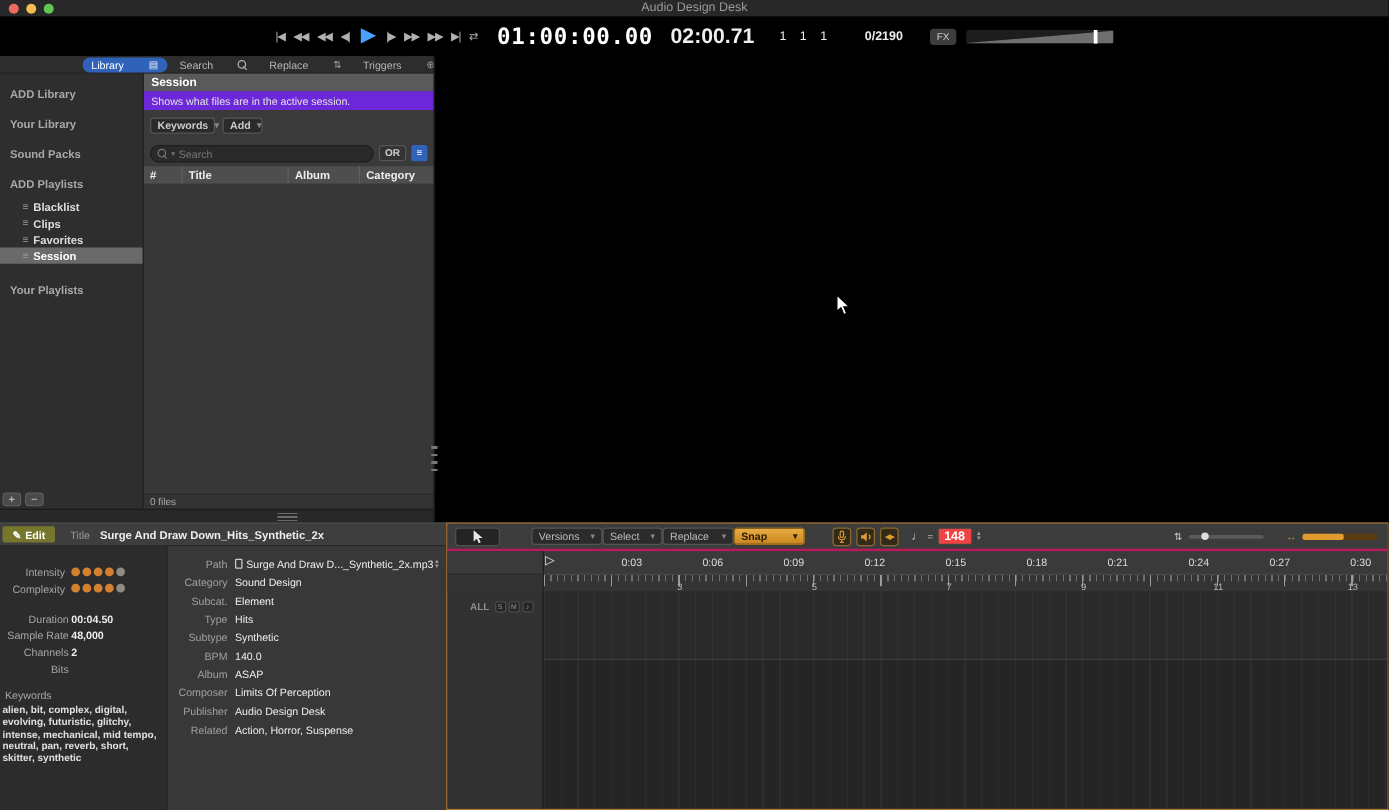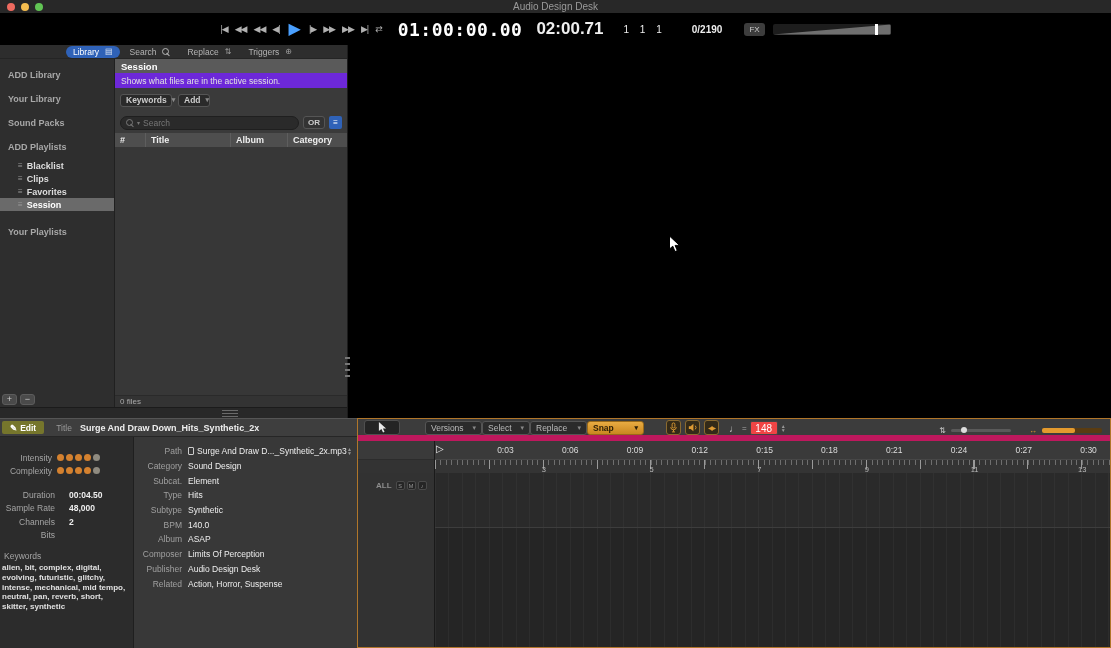--- a/index.html
+++ b/index.html
@@ -30,21 +30,21 @@
        border-radius:2px;overflow:hidden}
   #vol .wedge{position:absolute;inset:0;background:#6f6f6f;
               clip-path:polygon(0 100%,100% 10%,100% 100%)}
   #vol .marker{position:absolute;top:0;bottom:0;width:3px;background:#fff;left:87%}
 
   
   #library{position:absolute;top:45px;left:0;width:347px;height:373px;background:#2e2e2e;
            display:flex;flex-direction:column}
   #libtabs{height:14px;background:#2d2d2d;display:flex;align-items:center;gap:3px;
            padding-left:66px;border-bottom:1px solid #242424}
-  .tab{display:flex;align-items:center;gap:6px;padding:1px 7px;border-radius:7px;
+  .tab{display:flex;align-items:center;gap:20px;padding:1px 7px;border-radius:7px;
        color:#b5b5b5;font-size:8.5px}
   .tab.active{background:#2f62b8;color:#fff}
   .tab .ticon{font-size:8px;color:inherit;opacity:.85}
   .mag{position:relative;width:8px;height:8px;display:inline-block}
   .mag::before{content:"";position:absolute;width:5px;height:5px;border:1px solid currentColor;
                border-radius:50%;left:0;top:0}
   .mag::after{content:"";position:absolute;width:4px;height:1px;background:currentColor;
               transform:rotate(45deg);left:4px;top:6px}
   #libmain{flex:1;display:flex;min-height:0}
   #libnav{width:115px;background:#2e2e2e;border-right:1px solid #202020;position:relative}
@@ -111,56 +111,56 @@
   #info-cols{flex:1;display:flex;min-height:0}
   #info-left{width:133px;position:relative}
   .dotrow{display:flex;align-items:center;height:13px}
   .dotrow .l{width:52px;text-align:right;color:#a5a5a5;font-size:8.5px}
   .dots{display:flex;gap:2px;margin-left:5px}
   .dot{width:7px;height:7px;border-radius:50%}
   .dot.on{background:#d4812f}
   .dot.off{background:#8f8b80}
   .statrow{display:flex;align-items:center;height:13.5px}
   .statrow .l{width:55px;text-align:right;color:#a5a5a5;font-size:8.5px}
-  .statrow .v{margin-left:14px;color:#eee;font-weight:bold;font-size:8.5px}
+  .statrow .v{margin-left:2px;color:#eee;font-weight:bold;font-size:8.5px}
   #kwlabel{margin:9px 0 2px 4px;color:#a5a5a5;font-size:8.5px}
   #kwtext{margin-left:2px;width:128px;color:#e0e0e0;font-weight:bold;font-size:8px;
           line-height:1.22}
   #info-right{flex:1;background:#383838;border-left:1px solid #1f1f1f;padding-top:7px;
               position:relative}
   .frow{display:flex;align-items:center;height:14.7px}
   .frow .l{width:48px;text-align:right;color:#a0a0a0;font-size:8.5px}
   .frow .v{margin-left:6px;color:#eee;font-weight:normal;font-size:8.5px;white-space:nowrap}
   .docicon{display:inline-block;width:6px;height:8px;border:1px solid #ccc;border-radius:1px;
            margin:0 3px 0 6px}
   .stepper{display:flex;flex-direction:column;line-height:4px;font-size:5px;color:#999;
            margin-left:auto;margin-right:5px}
 
   
   #timeline{position:absolute;top:418px;left:357px;width:754px;height:230px;background:#3c3c3c;
             border:1px solid #b0762a;display:flex;flex-direction:column}
-  #ttoolbar{height:22px;display:flex;align-items:flex-end;padding-left:6px;
-            border-bottom:6px solid #be185d;background:#3c3c3c}
+  #ttoolbar{height:22px;display:flex;align-items:center;padding-left:6px;
+            border-bottom:2px solid #be185d;background:#3c3c3c}
   #toolbtn{width:36px;height:15px;background:#242424;border:1px solid #4f4f4f;border-radius:3px;
            display:flex;align-items:center;justify-content:center}
   .tdd{height:14px;background:#2b2b2b;border:1px solid #555;border-radius:3px;color:#bbb;
        font-size:8.5px;display:flex;align-items:center;justify-content:space-between;
        padding:0 5px}
   .tdd::after{content:"▾";color:#888;font-size:7px;margin-left:5px}
   #snapdd{background:linear-gradient(#e8ab42,#c9871f);color:#2b1d05;font-weight:bold;
           border-color:#9a6a18}
   #snapdd::after{color:#2b1d05}
   .ibtn{width:15px;height:15px;background:#332a18;border:1px solid #8a6a30;border-radius:3px;
         display:flex;align-items:center;justify-content:center;color:#dd9a33;font-size:6px;
         letter-spacing:-1px}
   #tempo{display:flex;align-items:center;gap:3px;margin-left:10px}
   #tempo .note{color:#ccc;font-size:10px}
   #tempo .eq{color:#aaa;font-size:8px}
   #tempobox{width:28px;height:14px;background:#ef4444;border:1px solid #444;border-radius:2px;
-            color:#fff;font-weight:normal;font-size:10px;display:flex;align-items:center;
+            color:#fff;font-weight:bold;font-size:10px;display:flex;align-items:center;
             justify-content:center}
   .slgroup{display:flex;align-items:center;gap:5px}
   .sltrack{width:60px;height:3px;background:#5a5a5a;border-radius:2px;position:relative}
   .sltrack .knob{position:absolute;top:-2px;width:6px;height:6px;border-radius:50%;background:#ddd}
   .sltrack.orange{height:5px;background:#5a3c12}
   .sltrack.orange .fill{position:absolute;left:0;top:0;bottom:0;width:55%;background:#e39a2e;
                         border-radius:2px}
   #tcontent{flex:1;display:flex;min-height:0}
   #theader{width:77px;border-right:1px solid #1a1a1a;display:flex;flex-direction:column;
            background:#323232}

